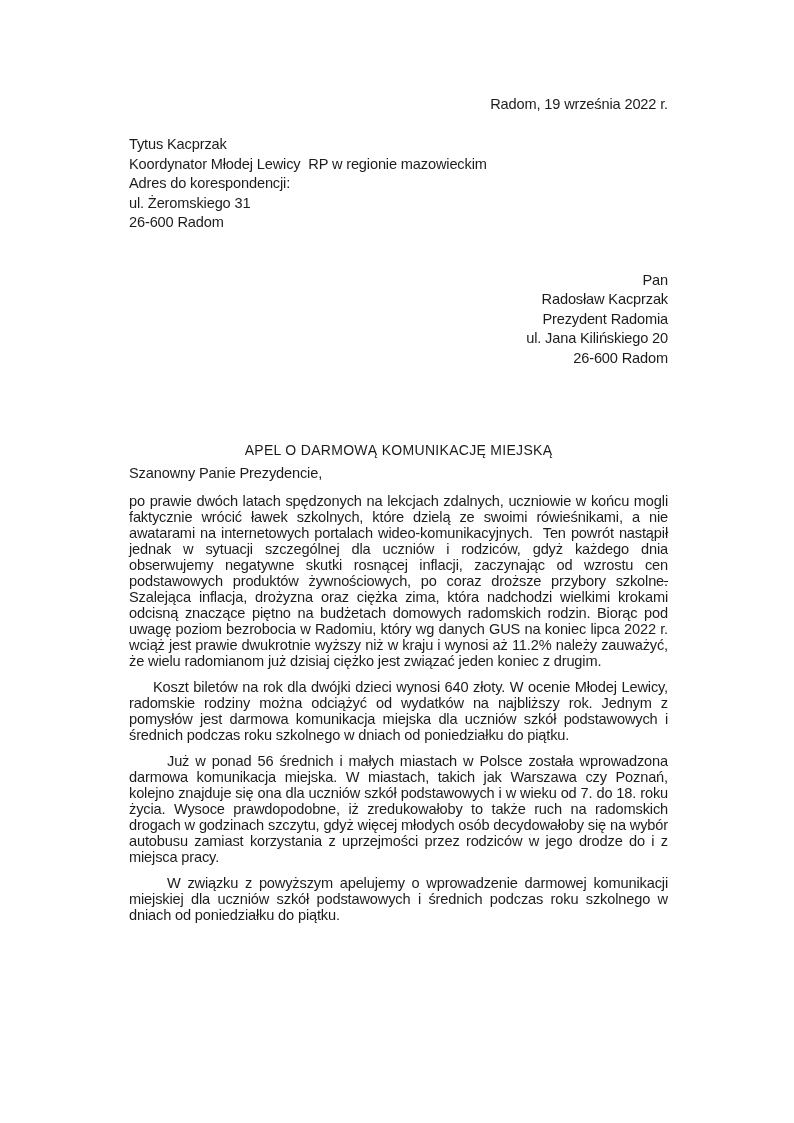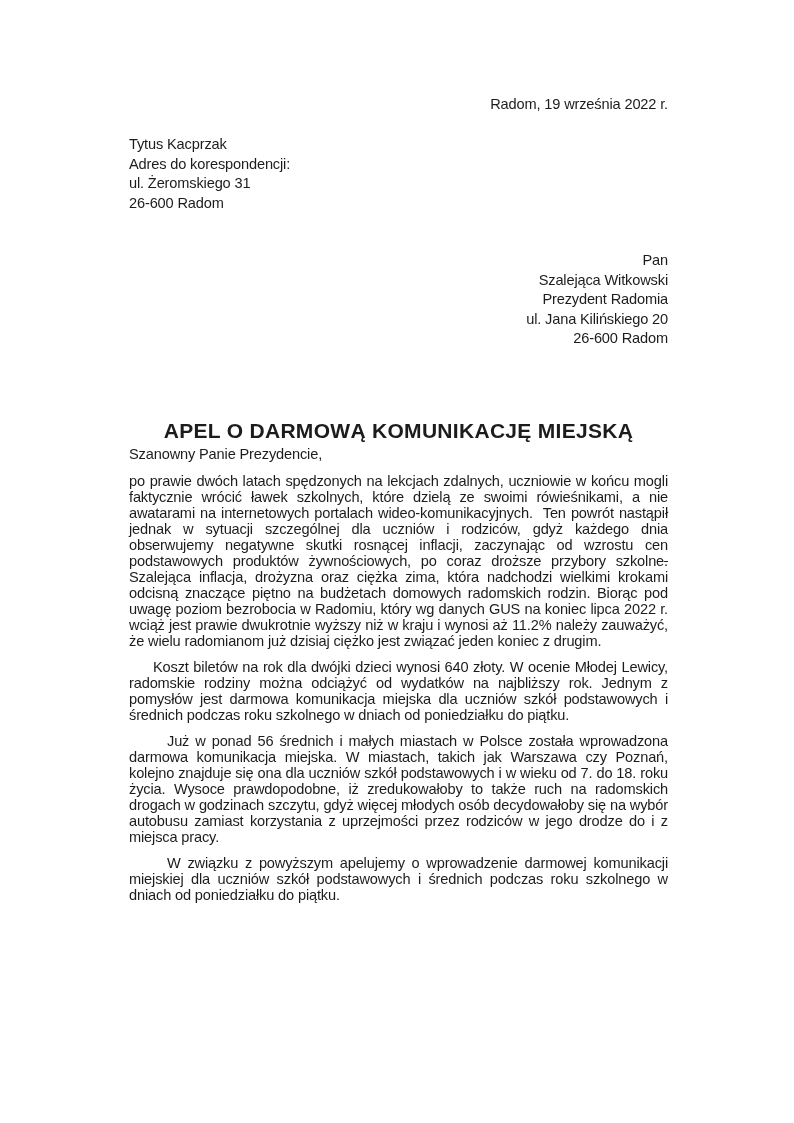--- a/index.html
+++ b/index.html
@@ -34,22 +34,22 @@
     .recipient-block div {
       white-space: pre-wrap;
     }
     .recipient-block {
       margin-top: 38px;
       text-align: right;
       line-height: 19.5px;
     }
     .letter-title {
       margin: 69px 0 0 0;
-      font-size: 21px;
-      font-weight: 700;
+      font-size: 14px;
+      font-weight: 400;
       letter-spacing: 0.3px;
       text-align: center;
       line-height: 26px;
       white-space: nowrap;
     }
     .salutation {
       line-height: 21.6px;
       white-space: pre-wrap;
     }
     .body p {
@@ -67,28 +67,29 @@
   </style>
 </head>
 <body>
 
 <div class="page">
 
   <div class="date-line">Radom, 19 września 2022 r.</div>
 
   <div class="sender-block">
     <div>Tytus Kacprzak</div>
+    <div>Koordynator Młodej Lewicy  RP w regionie mazowieckim</div>
     <div>Adres do korespondencji:</div>
     <div>ul. Żeromskiego 31</div>
     <div>26-600 Radom</div>
   </div>
 
   <div class="recipient-block">
     <div>Pan</div>
-    <div>Szalejąca Witkowski</div>
+    <div>Radosław Kacprzak</div>
     <div>Prezydent Radomia</div>
     <div>ul. Jana Kilińskiego 20</div>
     <div>26-600 Radom</div>
   </div>
 
   <h1 class="letter-title">APEL O DARMOWĄ KOMUNIKACJĘ MIEJSKĄ</h1>
 
   <div class="salutation">Szanowny Panie Prezydencie,</div>
 
   <div class="body">

